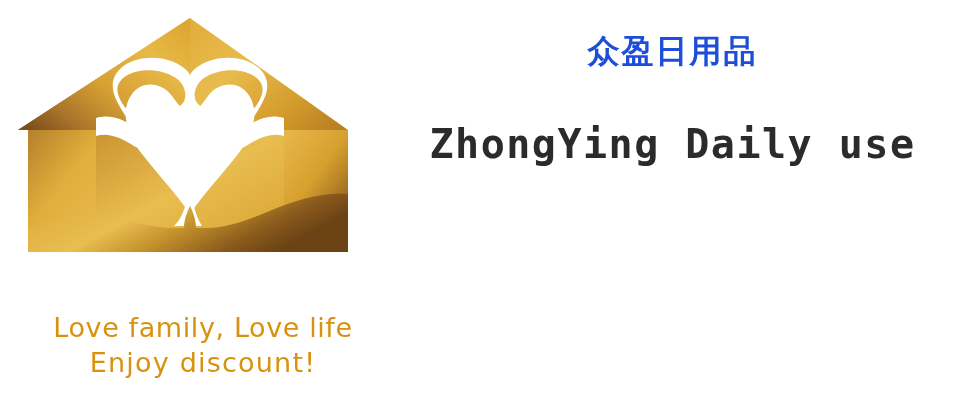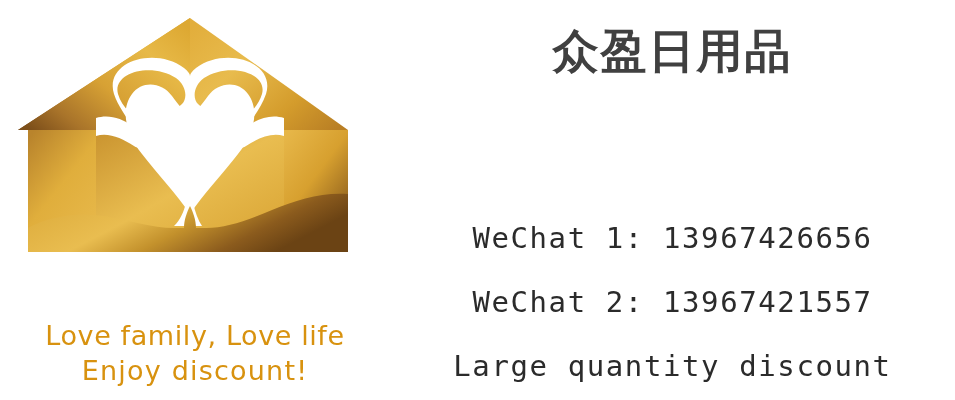--- a/index.html
+++ b/index.html
@@ -28,50 +28,51 @@
   }
   .brand-logo svg {
     display: block;
     width: 100%;
     height: 100%;
   }
 
   .tagline {
     position: absolute;
     left: 0px;
-    top: 318px;
+    top: 310px;
     width: 390px;
     text-align: center;
     color: #d8920f;
     font-family: "DejaVu Sans", sans-serif;
     font-size: 27px;
     line-height: 35px;
     letter-spacing: 0.6px;
     white-space: nowrap;
+    padding-left: 8px;
   }
   .tagline-line-2 { letter-spacing: 1.2px; }
 
   
   .info-block {
     position: absolute;
     left: 390px;
     top: 0px;
     width: 565px;
     height: 400px;
   }
   .cn-title {
     position: absolute;
     left: 0;
     top: 22px;
     width: 100%;
     text-align: center;
-    color: #404040;
+    color: #1d4ed8;
     font-family: "DejaVu Sans", "Liberation Sans", sans-serif;
     font-weight: bold;
-    font-size: 46px;
+    font-size: 32px;
     line-height: 58px;
     letter-spacing: 2px;
     white-space: nowrap;
   }
   .en-title {
     position: absolute;
     left: 0;
     top: 118px;
     width: 100%;
     text-align: center;
@@ -226,22 +227,18 @@
 
   <div class="tagline">
     <div class="tagline-line-1">Love family, Love life</div>
     <div class="tagline-line-2">Enjoy discount!</div>
   </div>
 
   <div class="info-block">
 
     <div class="cn-title">众盈日用品</div>
 
-
-    <div class="contact-list">
-      <div class="contact-line mono">WeChat 1: 13967426656</div>
-      <div class="contact-line mono">WeChat 2: 13967421557</div>
-      <div class="contact-line mono">Large quantity discount</div>
-    </div>
+    <div class="en-title">ZhongYing Daily use</div>
+
 
   </div>
 
 </div>
 
 </body></html>

